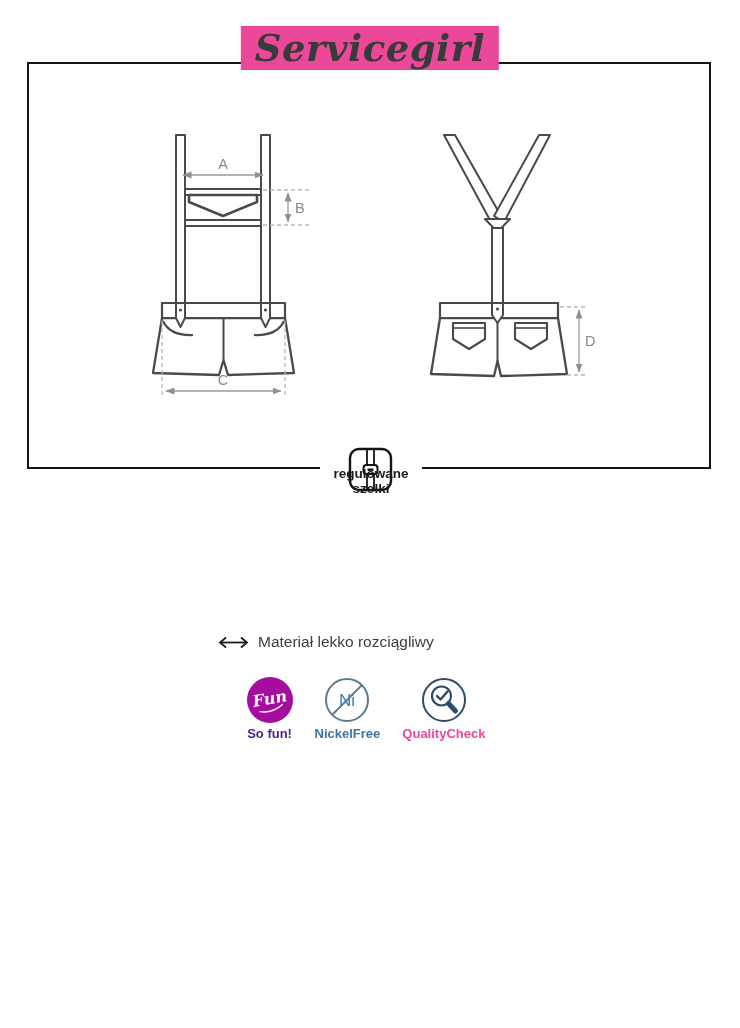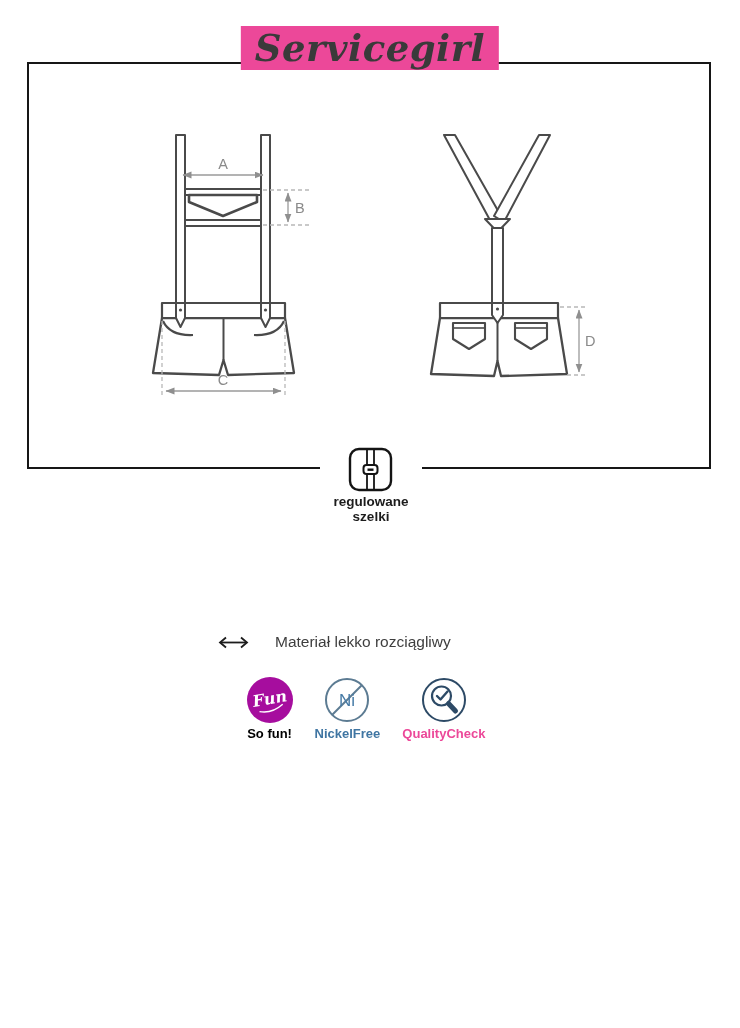--- a/index.html
+++ b/index.html
@@ -17,42 +17,42 @@
   .diagram-box {
     position:absolute; left:27px; top:62px; width:680px; height:403px;
     border:2.5px solid #161616; background:#ffffff;
   }
   .diagram-svg { position:absolute; left:27px; top:62px; width:685px; height:408px; z-index:1; }
   .dim-label { font-family:"Liberation Sans", sans-serif; font-size:14.5px; fill:#8a8a8a; }
   
   .border-gap { position:absolute; left:320px; top:462px; width:102px; height:12px; background:#ffffff; z-index:2; }
   .feature-icon-wrap { position:absolute; left:348px; top:447px; width:45px; height:45px; background:#ffffff; z-index:3; }
   .feature-label {
-    position:absolute; left:301px; top:494px; width:140px; z-index:3;
+    position:absolute; left:301px; top:466px; width:140px; z-index:3;
     text-align:center; font-weight:bold; font-size:13.5px; color:#1c1c1c; line-height:15px;
   }
   .size-table { position:absolute; left:212px; top:552px; border-collapse:collapse; z-index:1; }
   .size-table td {
     border:1.3px solid #9b9b9b; text-align:center; vertical-align:middle;
     color:#4a4a4a; font-size:15.5px; padding:0;
   }
   .size-table tr.hdr td { height:35px; }
   .size-table tr.val td { height:37px; }
   .col-wymiar { width:64px; } .col-a { width:63px; } .col-b { width:64px; } .col-c { width:64px; } .col-d { width:61px; }
   .material-note {
     position:absolute; left:218px; top:632px; height:20px; z-index:1;
-    display:flex; align-items:center; gap:26px; color:#3e3e3e; font-size:15.5px;
+    display:flex; align-items:center; gap:9px; color:#3e3e3e; font-size:15.5px;
   }
   .badges {
     position:absolute; left:0; top:677px; width:732px; z-index:1;
     display:flex; justify-content:center; align-items:flex-start; gap:22px;
   }
   .badge { display:flex; flex-direction:column; align-items:center; }
   .badge-label { margin-top:3px; font-size:13px; font-weight:bold; white-space:nowrap; }
-  .fun-label { color:#000000; }
+  .fun-label { color:#4c1d95; }
   .nf-label { color:#3f75a2; }
   .qc-label { color:#ec4899; }
   .fun-script { font-family:"DejaVu Serif", serif; font-style:italic; font-weight:bold; }
 </style>
 </head>
 <body>
 
 <div class="page">
 
   <div class="brand-title">Servicegirl</div>

